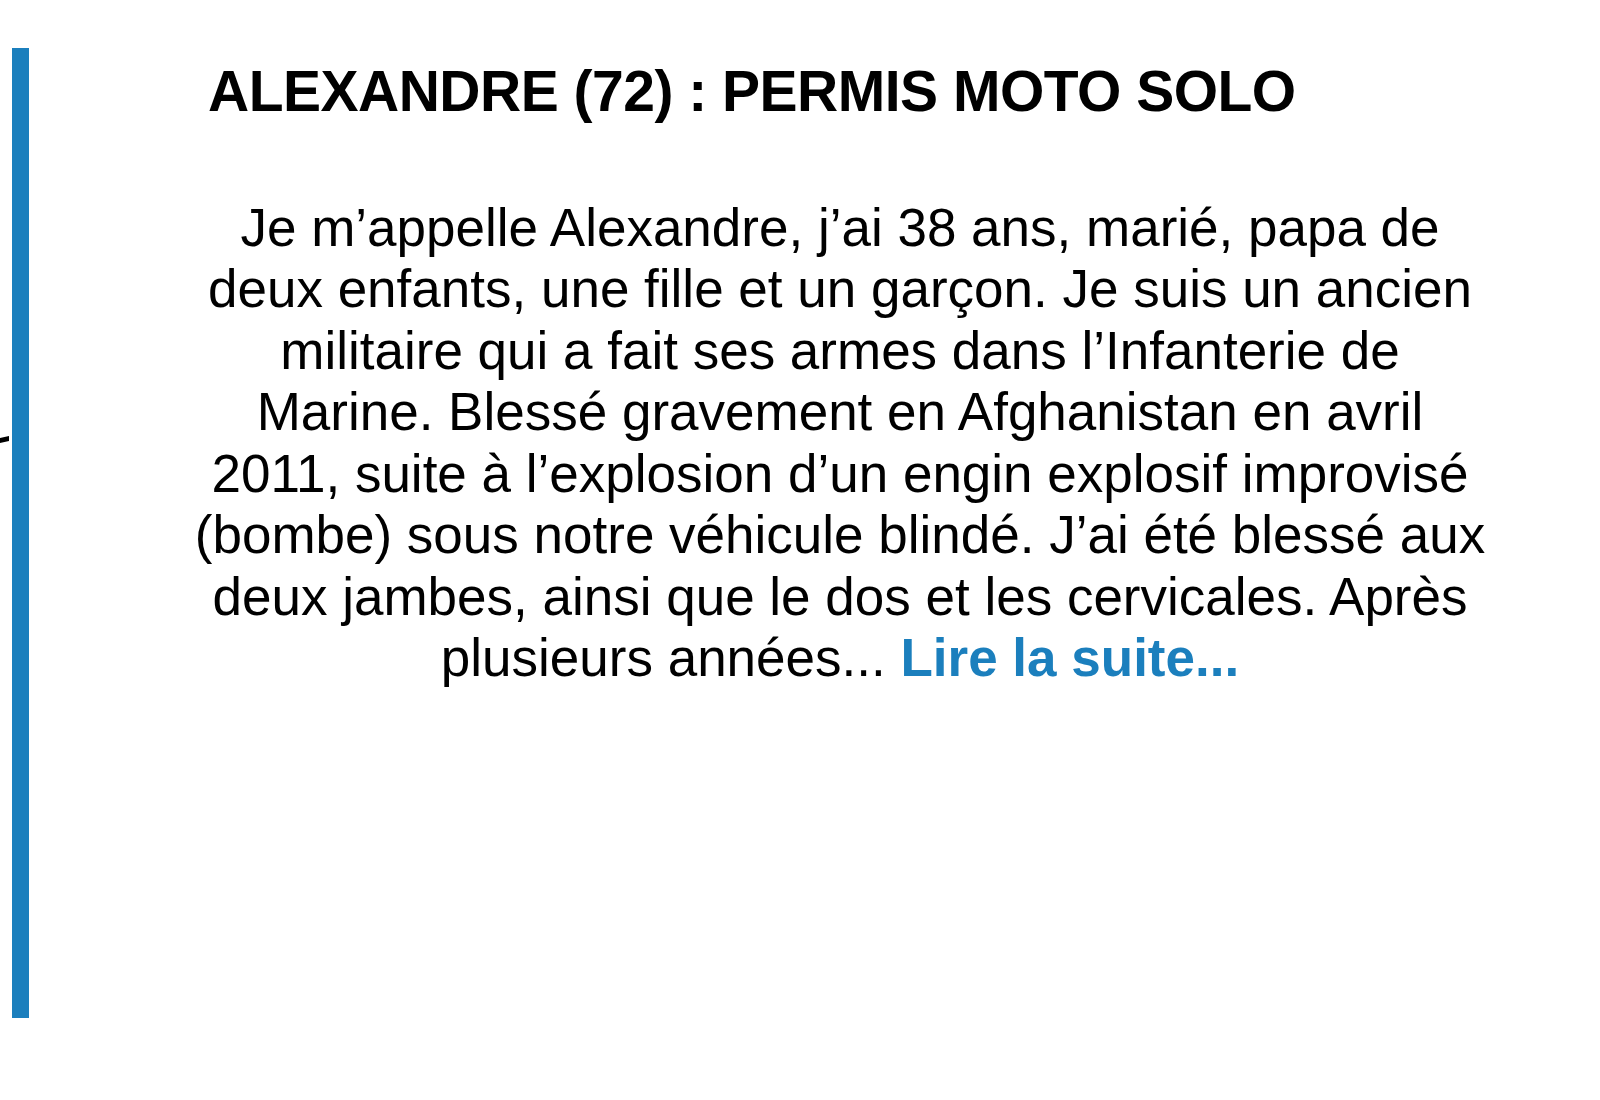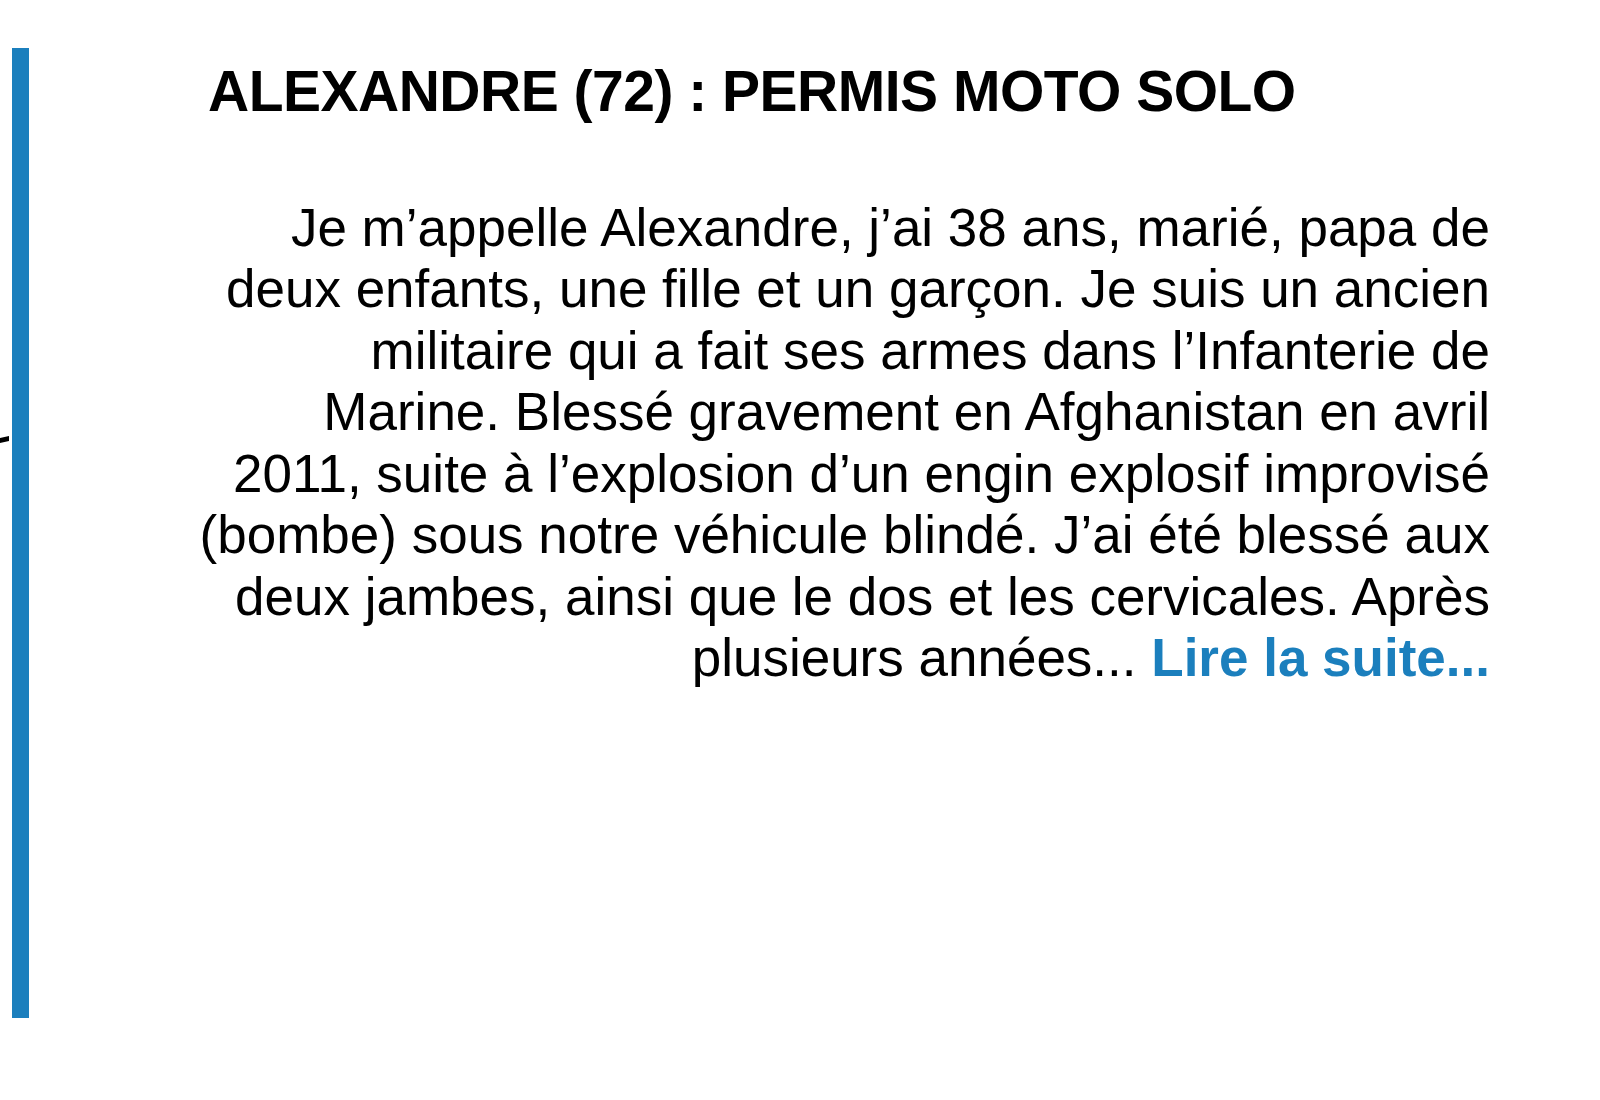--- a/index.html
+++ b/index.html
@@ -59,21 +59,21 @@
     margin: 0 0 0 18px;
     white-space: nowrap;
   }
 
   .card-body {
     margin-top: 74px;
     font-size: 53px;
     line-height: 1.16;
     color: #000000;
     width: 1300px;
-    text-align: right;
+    text-align: center;
   }
 
   .read-more {
     color: #1b7fbd;
     font-weight: bold;
     text-decoration: none;
     cursor: pointer;
     white-space: nowrap;
   }
 </style>

